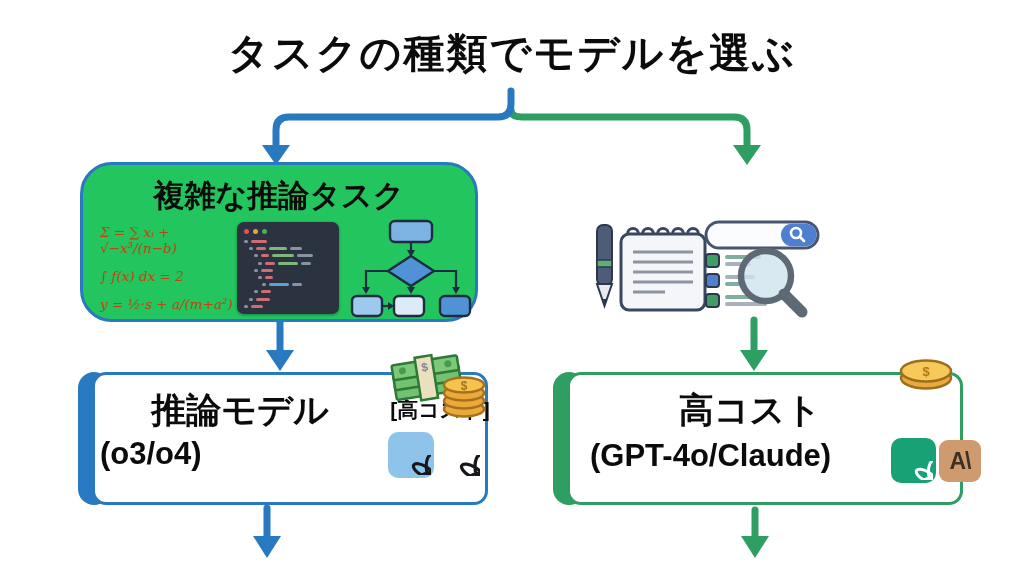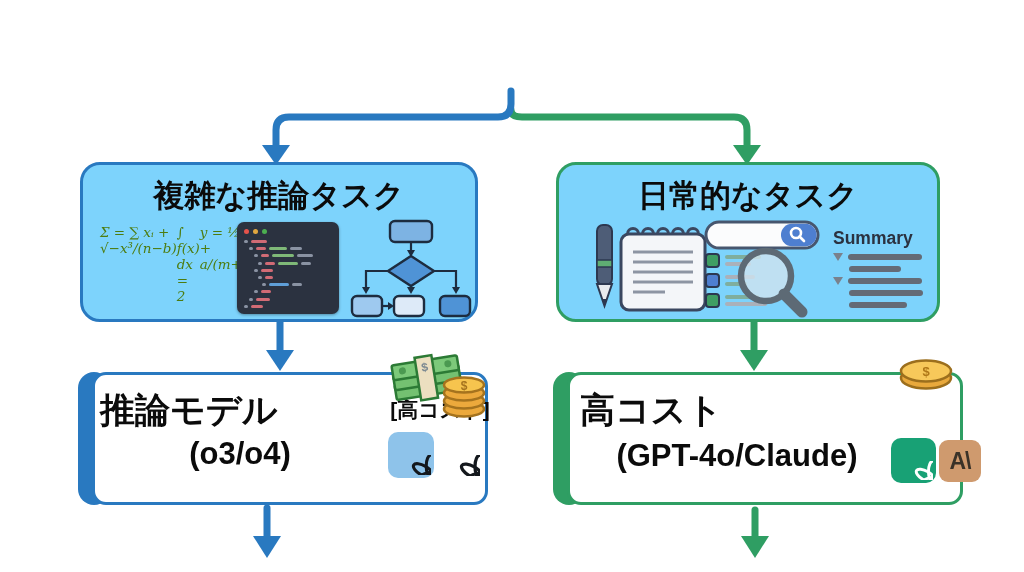--- a/index.html
+++ b/index.html
@@ -12,39 +12,39 @@
          letter-spacing:2px;color:#0b0b0b;}
 
   
   .connectors{left:0;top:0;width:1024px;height:572px;pointer-events:none;}
   .ln-blue{stroke:#2979c0;stroke-width:7;fill:none;stroke-linecap:round;stroke-linejoin:round;}
   .ln-green{stroke:#2f9e63;stroke-width:7;fill:none;stroke-linecap:round;stroke-linejoin:round;}
   .ah-blue{fill:#2979c0;}
   .ah-green{fill:#2f9e63;}
 
   
-  .task-box{background:#7dd3fc;border-radius:20px;}
+  .task-box{background:#22c55e;border-radius:32px;}
   .task-box.blue{border:3.5px solid #2979c0;}
   .task-box.green{border:3.5px solid #2f9e63;}
   .task-title{width:100%;text-align:center;font-size:31px;font-weight:800;color:#0b0b0b;}
 
   
   .accent{border-radius:18px;}
   .accent.blue{background:#2979c0;}
   .accent.green{background:#2f9e63;}
   .model-box{background:#fff;border-radius:14px;}
   .model-box.blue{border:3.5px solid #2979c0;}
   .model-box.green{border:3.5px solid #2f9e63;}
-  .model-name{font-size:35px;font-weight:800;text-align:left;line-height:1.0;color:#0b0b0b;}
-  .model-variants{font-size:31px;font-weight:800;text-align:center;line-height:1.0;color:#0b0b0b;}
+  .model-name{font-size:35px;font-weight:800;text-align:center;line-height:1.0;color:#0b0b0b;}
+  .model-variants{font-size:31px;font-weight:800;text-align:left;line-height:1.0;color:#0b0b0b;}
   .cost-label{font-size:21px;font-weight:800;text-align:center;color:#0b0b0b;white-space:nowrap;}
 
   
   .math{font-family:"DejaVu Serif","Liberation Serif",serif;font-style:italic;font-size:13.5px;
-        color:#4d7c0f;display:flex;flex-direction:row;justify-content:space-between;}
+        color:#c2410c;display:flex;flex-direction:column;justify-content:space-between;}
 
   
   .code-win{background:#2b3240;border-radius:7px;box-shadow:0 1px 3px rgba(0,0,0,.35);
             padding:7px 7px 6px 7px;box-sizing:border-box;}
   .code-dots{display:flex;gap:4px;margin-bottom:6px;}
   .code-dots i{width:5px;height:5px;border-radius:50%;display:block;}
   .d-r{background:#e5534b;} .d-y{background:#e0a63f;} .d-g{background:#4caf50;}
   .code-row{display:flex;gap:3px;margin-bottom:4.2px;align-items:center;}
   .code-row i{display:block;height:3px;border-radius:1.5px;}
   .cg{background:#8a93a3;} .cr{background:#d16b75;} .cgr{background:#7fb978;} .cb{background:#5f9fd8;}
@@ -64,20 +64,21 @@
   .tile-green{background:#18a175;border-radius:10px;}
   .tile-anthropic{background:#cf9a6e;border-radius:9px;}
   .anthropic-glyph{font-weight:800;font-size:23px;color:#3a3228;letter-spacing:-1px;
                    font-family:"Liberation Sans",sans-serif;}
 </style>
 </head>
 <body>
 
 <div class="canvas">
 
+  <div class="abs title">タスクの種類でモデルを選ぶ</div>
 
   <svg class="abs connectors" width="1024" height="572" viewBox="0 0 1024 572">
 
     <path class="ln-green" d="M511 110 Q511 117 522 117 L734 117 Q747 117 747 130 L747 146"></path>
     <polygon class="ah-green" points="733,145 761,145 747,165"></polygon>
 
     <path class="ln-blue" d="M511 91 L511 104 Q511 117 498 117 L289 117 Q276 117 276 130 L276 146"></path>
     <polygon class="ah-blue" points="262,145 290,145 276,165"></polygon>
 
     <path class="ln-blue" d="M280 320 L280 352"></path>
@@ -167,23 +168,20 @@
     <polygon points="57,69 65,69 61,76" fill="#1d2c3f"></polygon>
     <polyline points="84,53 106,53 106,70" fill="none" stroke="#1d2c3f" stroke-width="2.2"></polyline>
     <polygon points="102,69 110,69 106,76" fill="#1d2c3f"></polygon>
     <rect x="2" y="78" width="30" height="20" rx="5" fill="#9ec9ef" stroke="#1d2c3f" stroke-width="2.4"></rect>
     <rect x="44" y="78" width="30" height="20" rx="5" fill="#ddeaf8" stroke="#1d2c3f" stroke-width="2.4"></rect>
     <rect x="90" y="78" width="30" height="20" rx="5" fill="#4f93d6" stroke="#1d2c3f" stroke-width="2.4"></rect>
     <line x1="32" y1="88" x2="39" y2="88" stroke="#1d2c3f" stroke-width="2.2"></line>
     <polygon points="38,84 38,92 44,88" fill="#1d2c3f"></polygon>
   </svg>
 
-  <div class="abs task-box green" style="left:556px;top:162px;width:384px;height:160px;box-sizing:border-box;">
-    <div class="abs task-title" style="top:10px;">日常的なタスク</div>
-  </div>
 
   <svg class="abs" style="left:585px;top:220px;" width="132" height="96" viewBox="0 0 132 96">
     <rect x="12" y="5" width="15" height="60" rx="6" fill="#4e5d77" stroke="#2d3850" stroke-width="2"></rect>
     <rect x="12" y="40" width="15" height="7" fill="#5fae73" stroke="#2d3850" stroke-width="1.5"></rect>
     <polygon points="12,64 27,64 19.5,86" fill="#e8eaee" stroke="#2d3850" stroke-width="2"></polygon>
     <polygon points="17,79 22,79 19.5,86" fill="#2d3850"></polygon>
     <circle cx="48" cy="14" r="5.5" fill="none" stroke="#3a4760" stroke-width="3"></circle>
     <circle cx="63" cy="14" r="5.5" fill="none" stroke="#3a4760" stroke-width="3"></circle>
     <circle cx="78" cy="14" r="5.5" fill="none" stroke="#3a4760" stroke-width="3"></circle>
     <circle cx="93" cy="14" r="5.5" fill="none" stroke="#3a4760" stroke-width="3"></circle>
@@ -209,40 +207,20 @@
     <rect x="25" y="66" width="22" height="4" rx="2" fill="#7fae9e"></rect>
     <rect x="6" y="78" width="13" height="13" rx="3" fill="#3f9e63" stroke="#2b3850" stroke-width="2"></rect>
     <rect x="25" y="79" width="34" height="4" rx="2" fill="#7fae9e"></rect>
     <rect x="25" y="86" width="42" height="4" rx="2" fill="#aab1ba"></rect>
     <g>
       <circle cx="66" cy="60" r="25" fill="#cfe3ef" fill-opacity="0.8" stroke="#5d6a75" stroke-width="6.5"></circle>
       <line x1="84" y1="78" x2="102" y2="96" stroke="#5d6a75" stroke-width="11" stroke-linecap="round"></line>
     </g>
   </svg>
 
-  <div class="abs summary-wrap" style="left:833px;top:228px;width:104px;">
-    <div class="summary-label">Summary</div>
-    <div class="sum-row">
-        <span class="sum-tri"></span>
-        <span class="sum-bar" style="width:74px"></span>
-      </div>
-    <div class="sum-row">
-        <span class="sum-bar sum-indent" style="width:52px"></span>
-      </div>
-    <div class="sum-row">
-        <span class="sum-tri"></span>
-        <span class="sum-bar" style="width:74px"></span>
-      </div>
-    <div class="sum-row">
-        <span class="sum-bar sum-indent" style="width:74px"></span>
-      </div>
-    <div class="sum-row">
-        <span class="sum-bar sum-indent" style="width:58px"></span>
-      </div>
-  </div>
 
   <div class="abs accent blue" style="left:78px;top:372px;width:32px;height:133px;"></div>
   <div class="abs model-box blue" style="left:92px;top:372px;width:396px;height:133px;box-sizing:border-box;"></div>
   <div class="abs model-name" style="left:100px;top:392px;width:280px;">推論モデル</div>
   <div class="abs model-variants" style="left:100px;top:438px;width:280px;">(o3/o4)</div>
   <div class="abs cost-label" style="left:381px;top:396px;width:118px;">[高コスト]</div>
 
   <svg class="abs" style="left:388px;top:334px;" width="100" height="86" viewBox="0 0 100 86">
     <g transform="rotate(-9 40 45)">
       <rect x="6" y="46" width="66" height="15" rx="2" fill="#74c171" stroke="#2c7a35" stroke-width="2.5"></rect>
@@ -282,21 +260,21 @@
   </div>
   <div class="abs tile" style="left:437px;top:433px;width:44px;height:44px;color:#14181d;">
     <svg width="42" height="42" viewBox="-20 -20 40 40">
         <use href="#sym-openai"></use>
       </svg>
   </div>
 
   <div class="abs accent green" style="left:553px;top:372px;width:32px;height:133px;"></div>
   <div class="abs model-box green" style="left:567px;top:372px;width:396px;height:133px;box-sizing:border-box;"></div>
   <div class="abs model-name" style="left:580px;top:392px;width:340px;">高コスト</div>
-  <div class="abs model-variants" style="left:577px;top:440px;width:320px;">(GPT-4o/Claude)</div>
+  <div class="abs model-variants" style="left:590px;top:440px;width:320px;">(GPT-4o/Claude)</div>
 
   <svg class="abs" style="left:894px;top:350px;" width="64" height="46" viewBox="0 0 64 46">
     <ellipse cx="32" cy="28" rx="25" ry="10.5" fill="#e9a93c" stroke="#9c6f1d" stroke-width="2.5"></ellipse>
     <ellipse cx="32" cy="21" rx="25" ry="10.5" fill="#f7c85a" stroke="#9c6f1d" stroke-width="2.5"></ellipse>
     <text x="32" y="26" font-size="13" font-weight="bold" fill="#b07818" text-anchor="middle" font-family="Liberation Sans, sans-serif">$</text>
   </svg>
 
   <div class="abs tile tile-green" style="left:891px;top:438px;width:45px;height:45px;color:#ffffff;">
     <svg width="38" height="38" viewBox="-20 -20 40 40">
         <use href="#sym-openai"></use>

